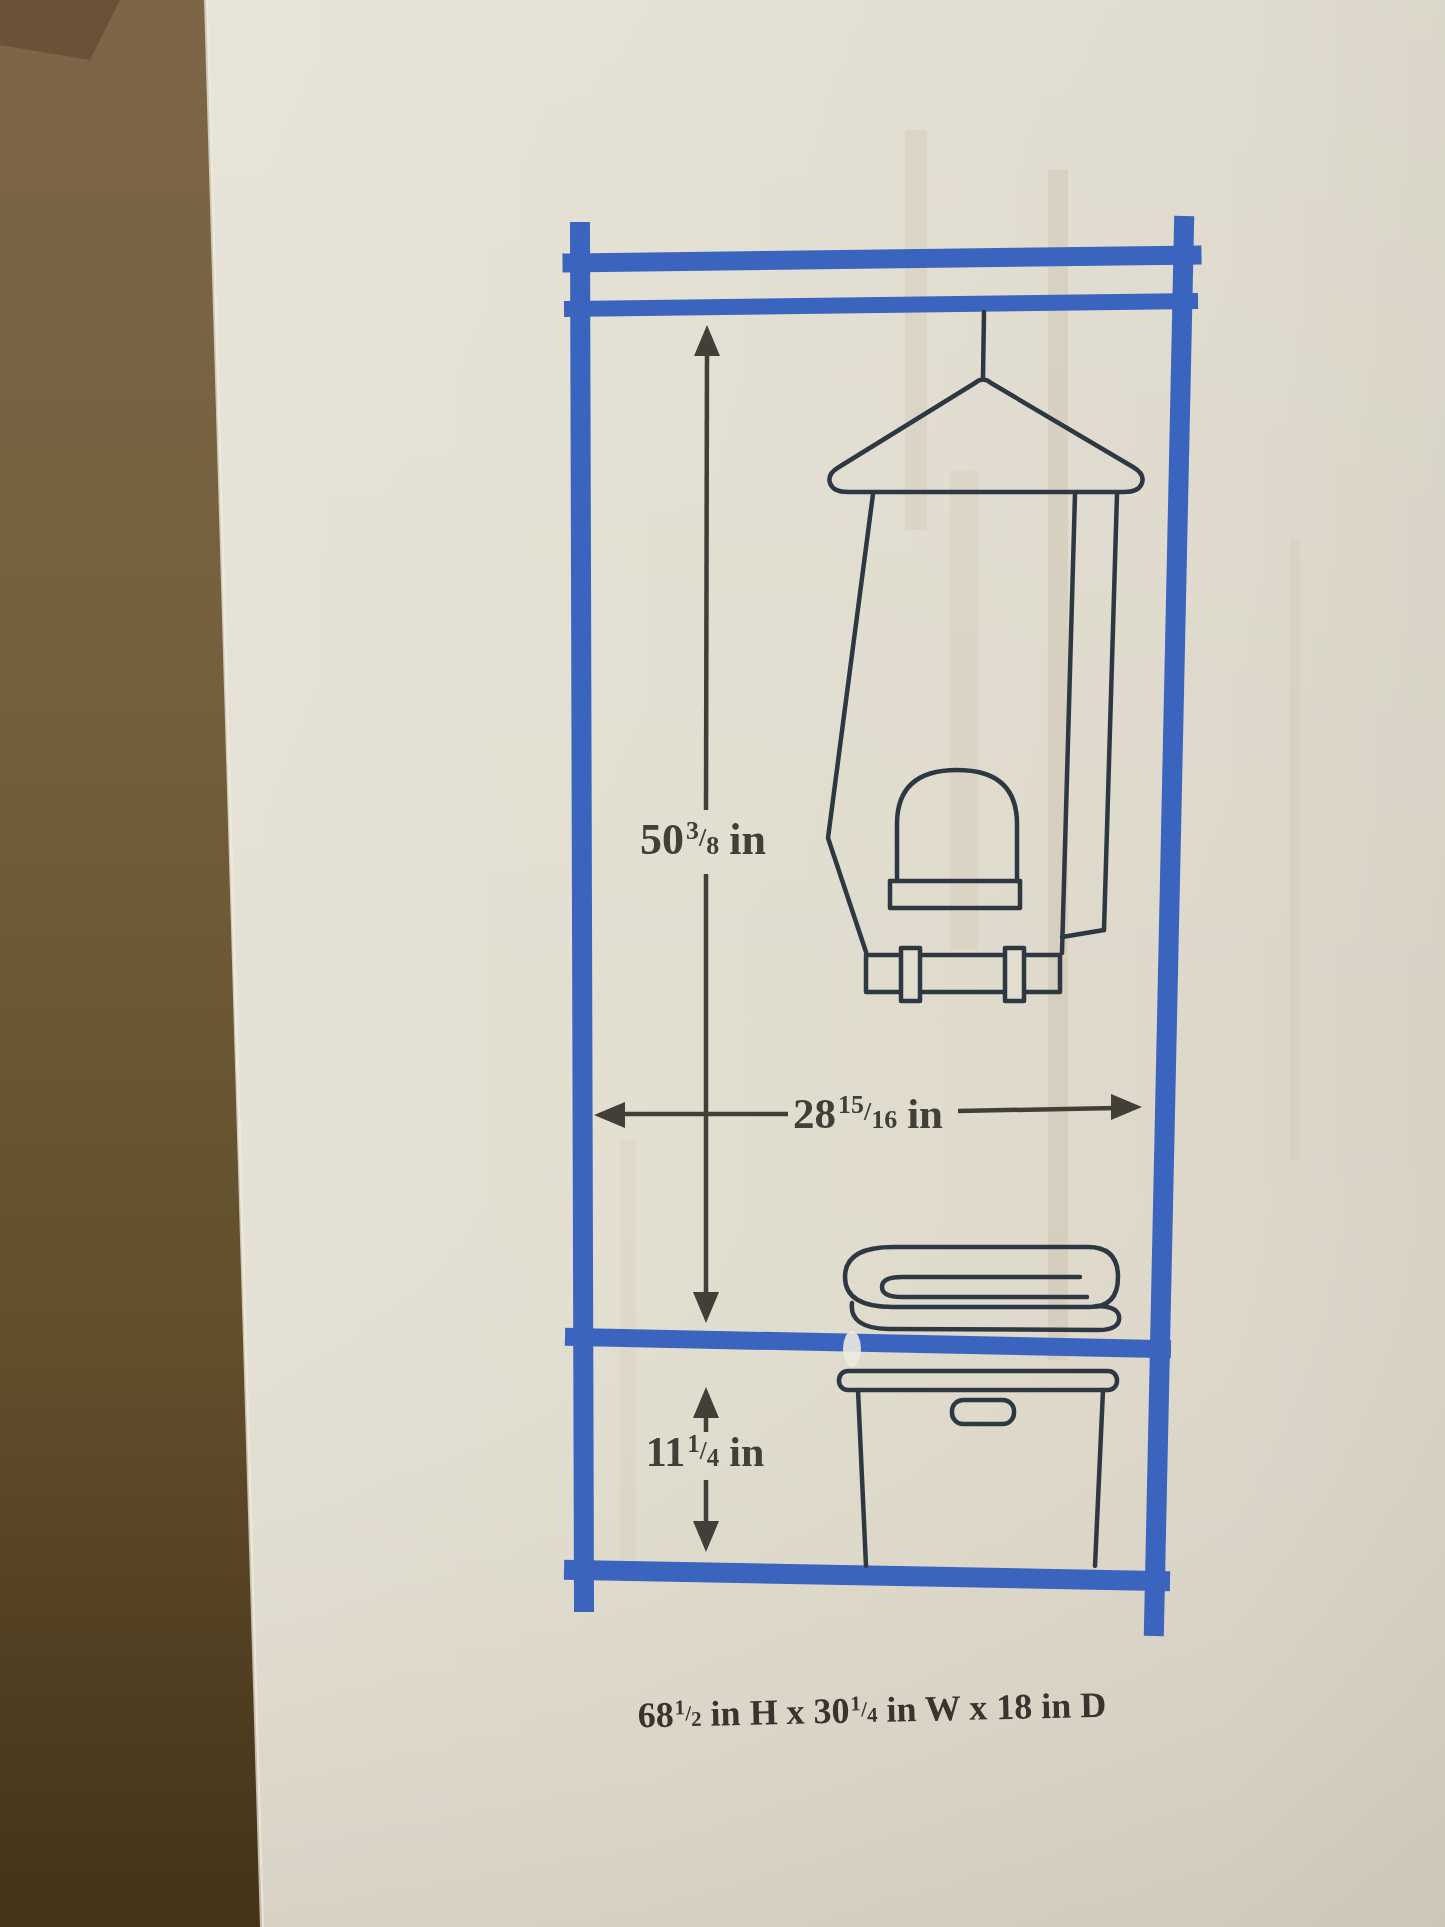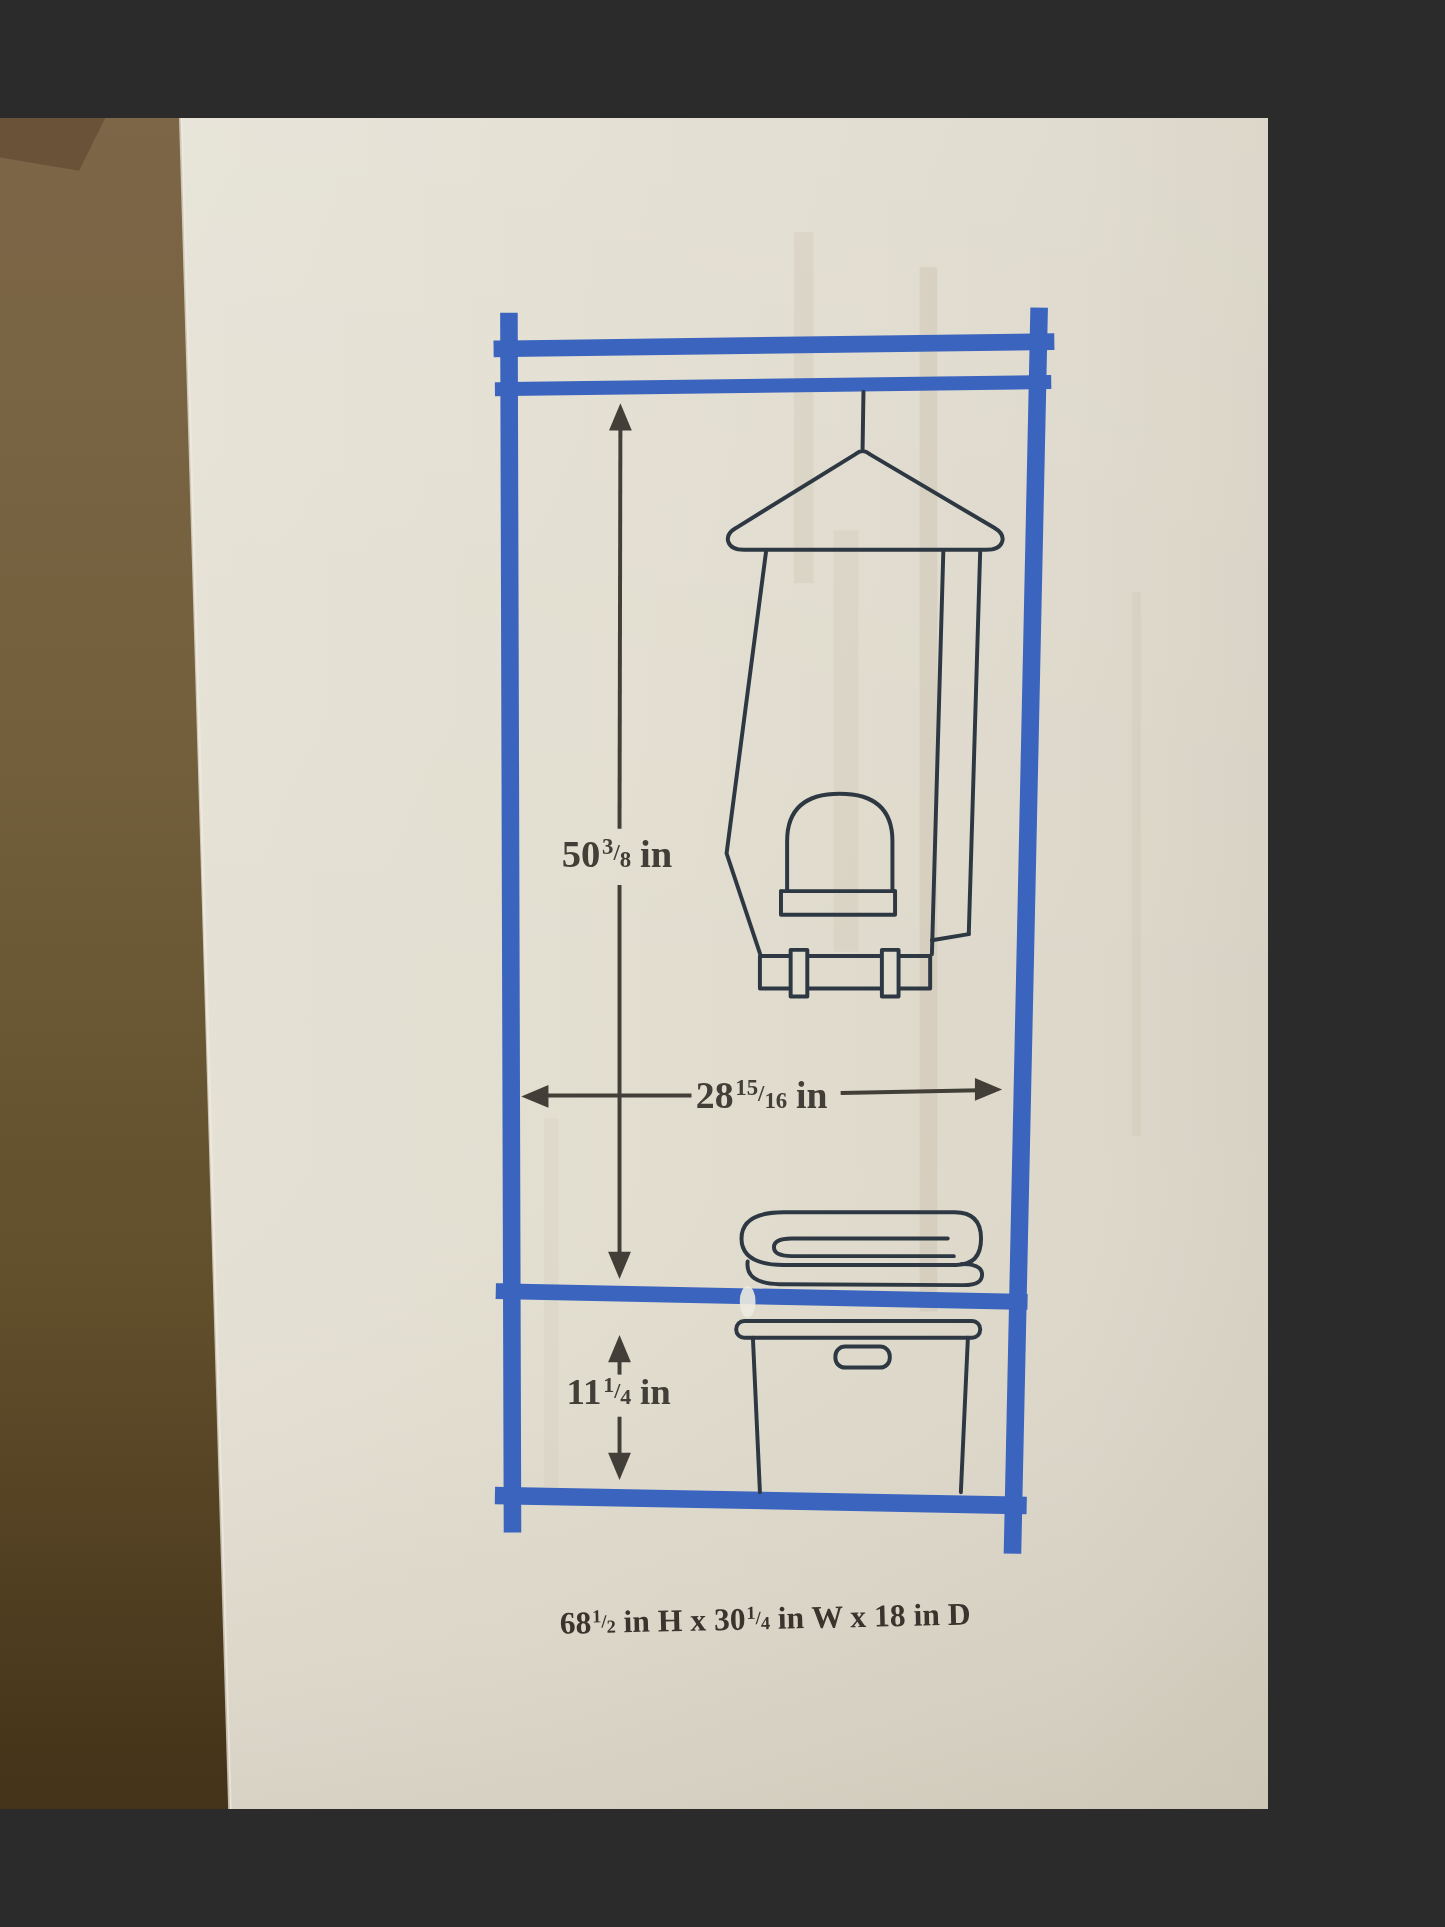--- a/index.html
+++ b/index.html
@@ -1,16 +1,16 @@
 <!DOCTYPE html>
 <html><head>
 <meta charset="utf-8">
 <style>
   html,body{margin:0;padding:0;background:#2b2b2b;}
-  .photo{position:relative;width:1268px;height:1927px;overflow:hidden;
+  .photo{position:relative;width:1445px;height:1927px;overflow:hidden;
          font-family:"Liberation Serif","DejaVu Serif",serif;}
   svg{display:block;width:100%;height:100%;}
   .dim-label{font-weight:bold;fill:#44403a;}
   .caption{font-weight:bold;fill:#3b362f;}
 </style>
 </head>
 <body>
 
 <div class="photo">
 <svg viewBox="0 0 1445 1927">

